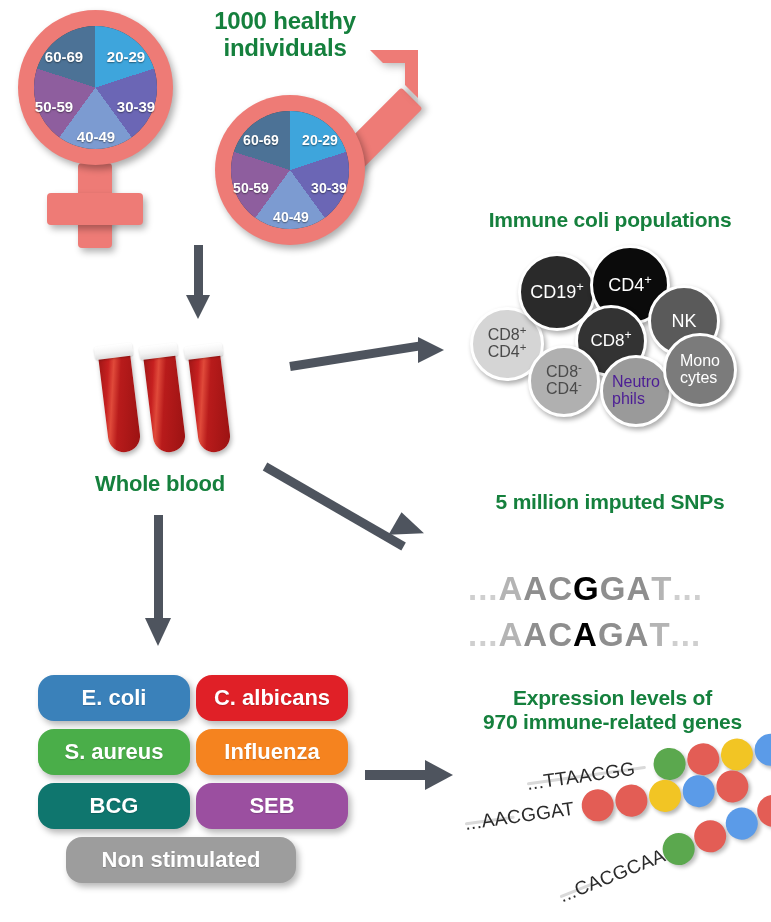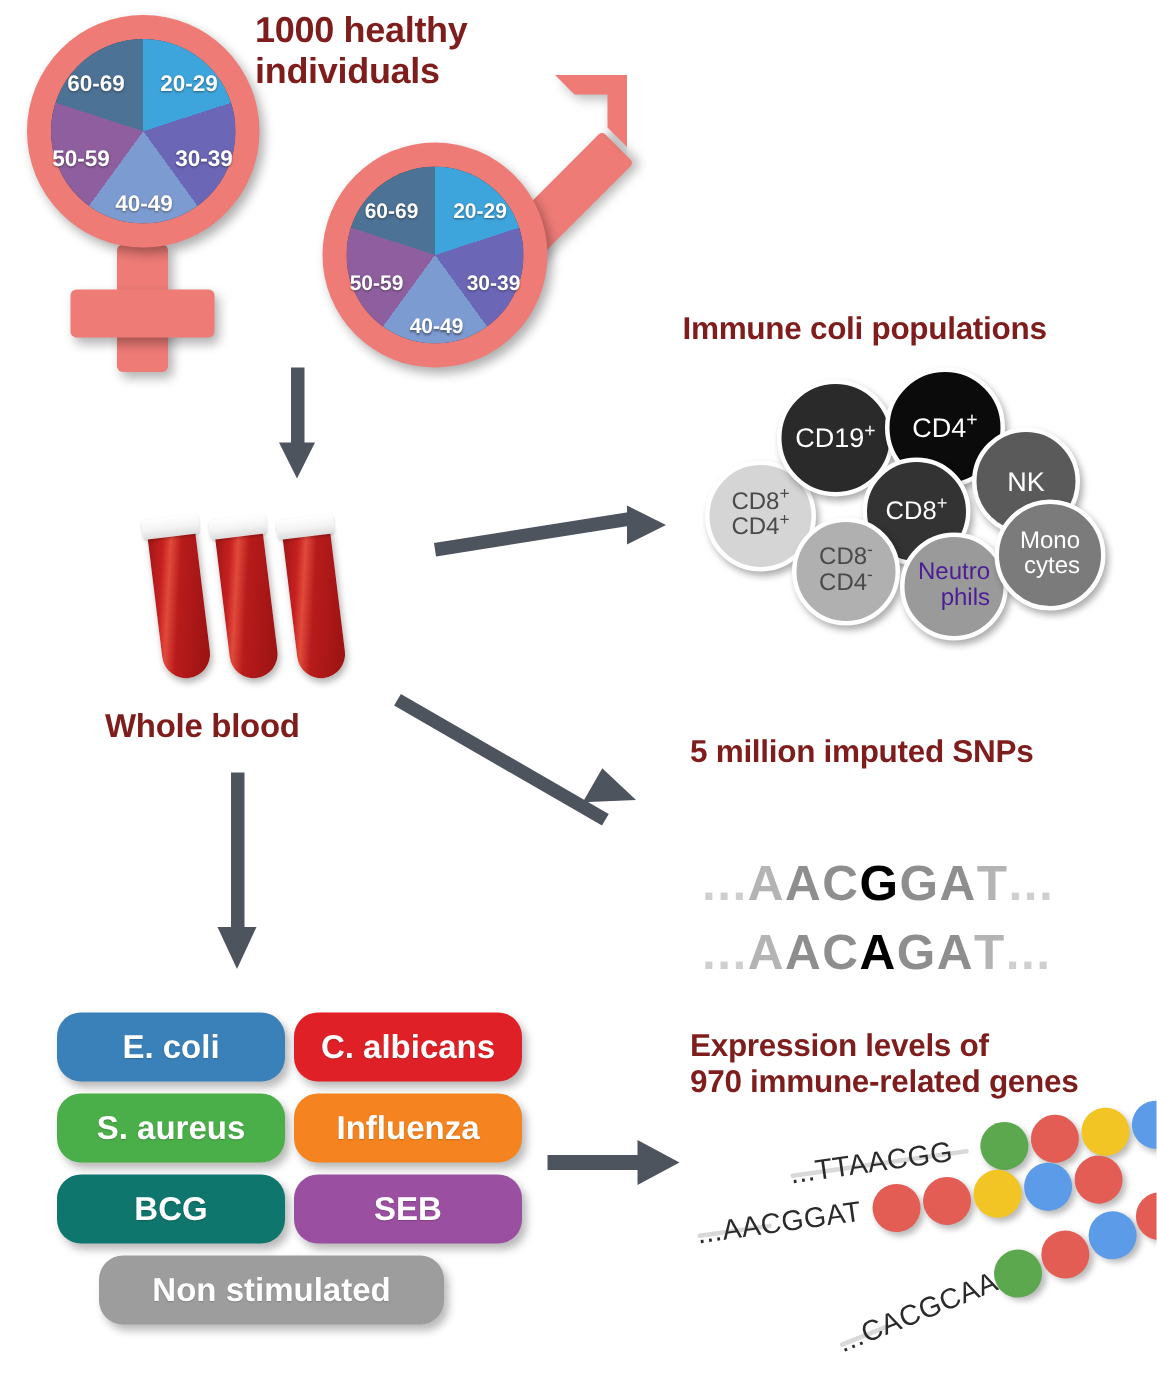--- a/index.html
+++ b/index.html
@@ -5,21 +5,21 @@
   html,body{margin:0;padding:0;background:#ffffff;}
   body{
     width:771px;height:922px;position:relative;overflow:hidden;
     font-family:"Liberation Sans","DejaVu Sans",sans-serif;
     -webkit-font-smoothing:antialiased;
   }
   .abs{position:absolute;}
 
   
   .heading{
-    font-weight:bold;color:#7f1d1d;text-align:left;line-height:1.12;
+    font-weight:bold;color:#15803d;text-align:center;line-height:1.12;
     letter-spacing:-0.2px;
   }
 
   
   .sym-wrap{position:absolute;}
   .ring{
     position:absolute;border-radius:50%;
     background:var(--pink);
     box-shadow:3px 4px 7px rgba(0,0,0,.32);
   }
@@ -57,21 +57,21 @@
     position:absolute;left:-3px;top:0;width:calc(100% + 6px);height:13px;
     border-radius:3px;
     background:linear-gradient(180deg,#ffffff 0%,#f3f3f3 55%,#dcdcdc 100%);
     box-shadow:0 1px 2px rgba(0,0,0,.22);
   }
 
   
   .cell{
     position:absolute;border-radius:50%;
     display:flex;align-items:center;justify-content:center;
-    text-align:right;font-weight:normal;line-height:1.05;
+    text-align:left;font-weight:normal;line-height:1.05;
     border:3.5px solid #ffffff;
     box-shadow:2px 3px 5px rgba(0,0,0,.33);
     box-sizing:border-box;
   }
   .cell sup{font-size:.72em;vertical-align:super;line-height:0;}
 
   
   .snp-row{position:absolute;white-space:nowrap;font-weight:bold;}
   .snp-row span{display:inline-block;}
   .faint{color:#cfcfcf;}

